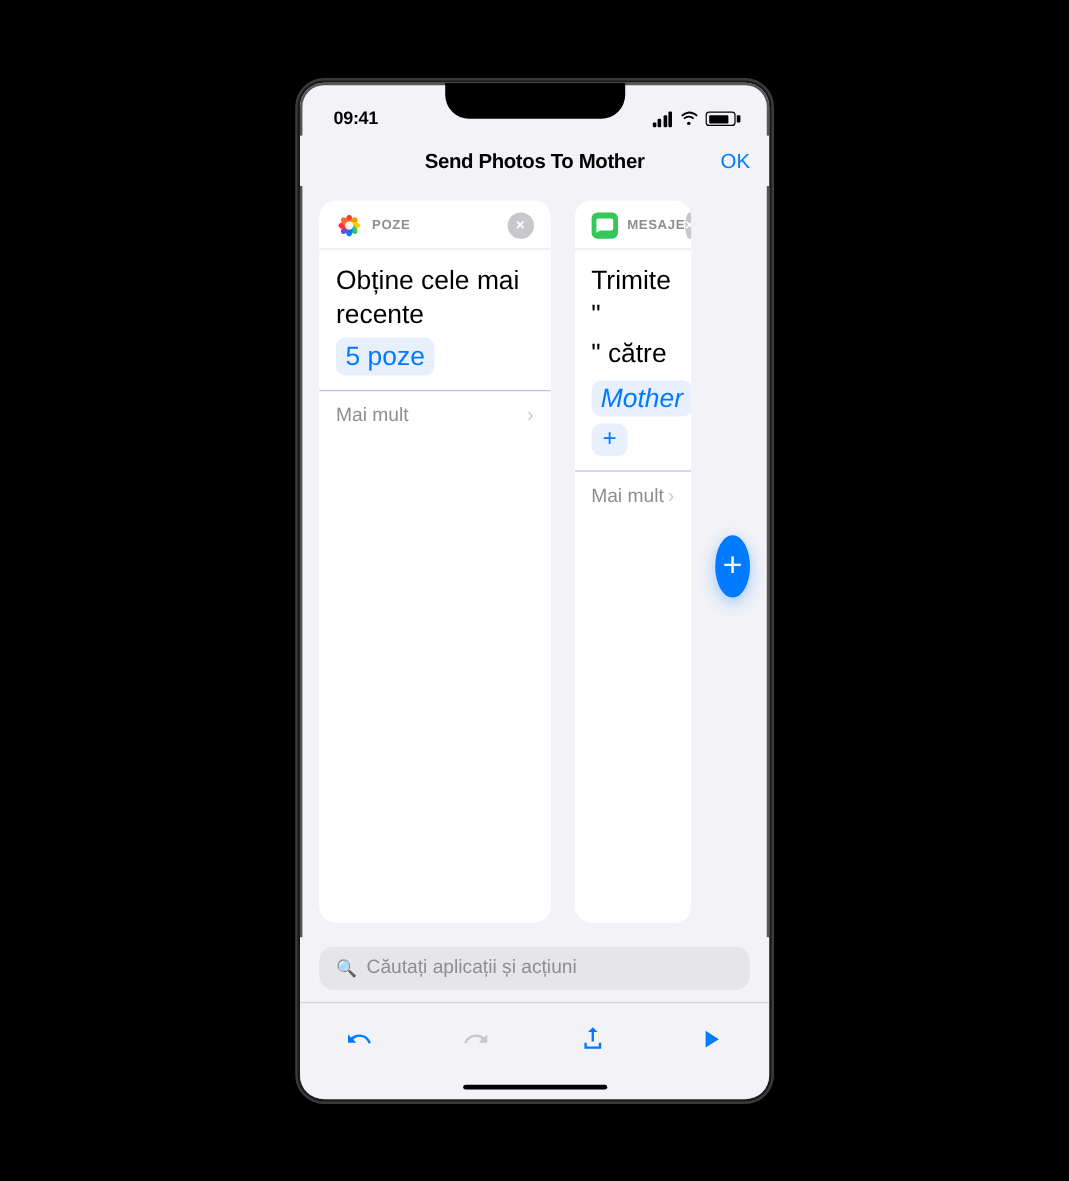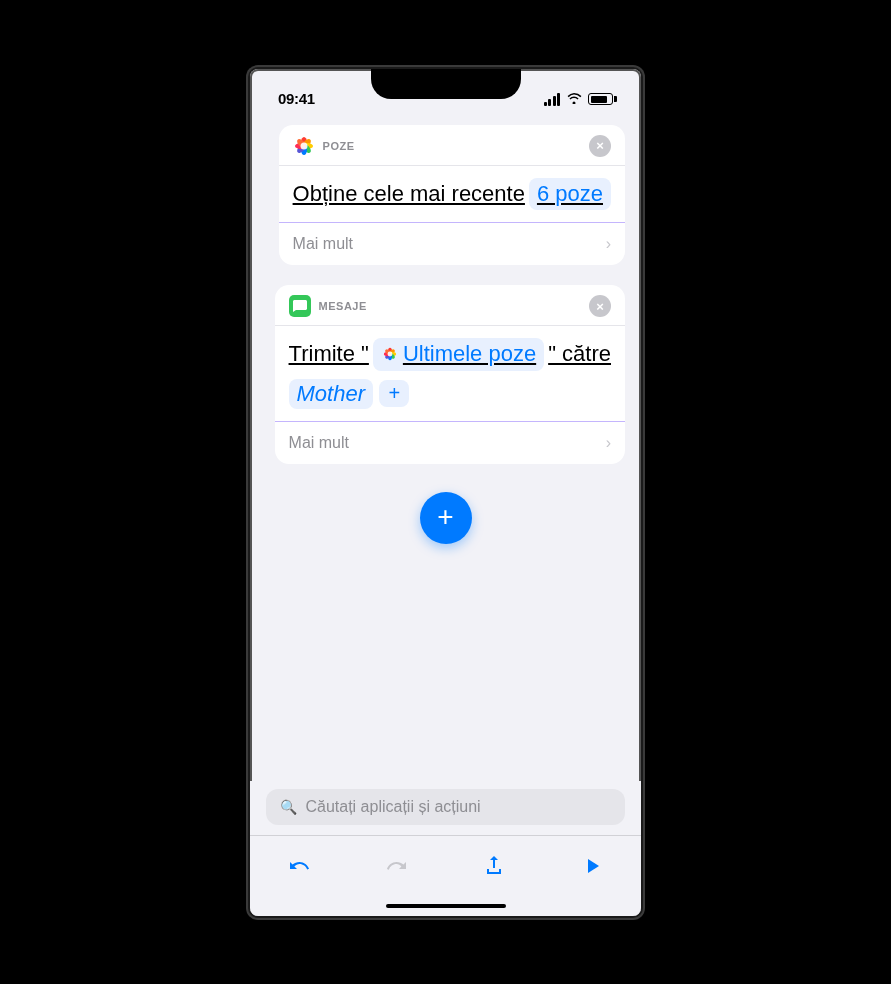--- a/index.html
+++ b/index.html
@@ -10,21 +10,21 @@
       justify-content: center;
       align-items: center;
       min-height: 100vh;
       font-family: -apple-system, 'SF Pro Display', 'Helvetica Neue', Arial, sans-serif;
     }
 
     .phone-frame {
       width: 391px;
       height: 847px;
       background: #f2f2f7;
-      border-radius: 8px;
+      border-radius: 20px;
       position: relative;
       overflow: hidden;
       box-shadow: 0 0 0 2px #1a1a1a, 0 0 0 4px #3a3a3a, inset 0 0 0 2px #555;
     }
 
     
     .notch {
       position: absolute;
       top: 0;
       left: 50%;
@@ -146,23 +146,22 @@
       color: #007aff;
       cursor: pointer;
     }
 
     
     .workflow-area {
       flex: 1;
       overflow-y: auto;
       padding: 12px 16px;
       display: flex;
-      flex-direction: column;
+      flex-direction: row;
       gap: 20px;
-      align-items: flex-end;
     }
 
     
     .action-card {
       background: #fff;
       border-radius: 14px;
       overflow: hidden;
     }
 
     .card-header {
@@ -227,21 +226,20 @@
 
     .action-text {
       font-size: 22px;
       font-weight: 400;
       color: #000;
       line-height: 1.3;
       display: flex;
       align-items: center;
       flex-wrap: wrap;
       gap: 4px;
-      text-decoration: underline;
     }
 
     .action-chip {
       display: inline-flex;
       align-items: center;
       background: #e8f0fe;
       border-radius: 8px;
       padding: 2px 8px;
       font-size: 22px;
       font-weight: 400;
@@ -401,20 +399,24 @@
         </svg>
       </span>
       <div class="battery-icon">
         <div class="battery-fill"></div>
       </div>
     </div>
   </div>
 
   <div class="content">
 
+    <div class="header">
+      <span class="header-title">Send Photos To Mother</span>
+      <span class="header-ok">OK</span>
+    </div>
 
     <div class="workflow-area">
 
       <div class="action-card">
         <div class="card-header">
           <div class="card-header-left">
             <div class="app-icon photos-icon">
               <svg width="22" height="22" viewBox="0 0 22 22">
                 <defs>
                   <linearGradient id="p1" x1="0%" y1="0%" x2="100%" y2="100%">
@@ -438,21 +440,21 @@
             </div>
             <span class="card-label">POZE</span>
           </div>
           <div class="close-btn">×</div>
         </div>
 
         <div class="card-body">
           <div class="action-text">
             <span>Obține cele mai recente</span>
             <span class="action-chip">
-              <span>6 poze</span>
+              <span>5 poze</span>
             </span>
           </div>
         </div>
 
         <div class="card-footer">
           <span class="card-footer-text">Mai mult</span>
           <span class="chevron">›</span>
         </div>
       </div>
 
@@ -466,36 +468,20 @@
               </svg>
             </div>
             <span class="card-label">MESAJE</span>
           </div>
           <div class="close-btn">×</div>
         </div>
 
         <div class="card-body">
           <div class="action-text">
             <span>Trimite "</span>
-            <span class="action-chip">
-              <svg width="18" height="18" viewBox="0 0 22 22" style="flex-shrink:0;">
-                <g transform="translate(11,11)">
-                  <ellipse rx="2.5" ry="4.5" fill="#ff3b30" transform="rotate(0)  translate(0,-3)"></ellipse>
-                  <ellipse rx="2.5" ry="4.5" fill="#ff9500" transform="rotate(45) translate(0,-3)"></ellipse>
-                  <ellipse rx="2.5" ry="4.5" fill="#ffcc00" transform="rotate(90) translate(0,-3)"></ellipse>
-                  <ellipse rx="2.5" ry="4.5" fill="#34c759" transform="rotate(135) translate(0,-3)"></ellipse>
-                  <ellipse rx="2.5" ry="4.5" fill="#007aff" transform="rotate(180) translate(0,-3)"></ellipse>
-                  <ellipse rx="2.5" ry="4.5" fill="#5856d6" transform="rotate(225) translate(0,-3)"></ellipse>
-                  <ellipse rx="2.5" ry="4.5" fill="#ff2d55" transform="rotate(270) translate(0,-3)"></ellipse>
-                  <ellipse rx="2.5" ry="4.5" fill="#ff6b35" transform="rotate(315) translate(0,-3)"></ellipse>
-                  <circle r="3" fill="#fff" opacity="0.9"></circle>
-                </g>
-              </svg>
-              <span>Ultimele poze</span>
-            </span>
             <span>" către</span>
           </div>
           <div style="margin-top:8px; display:flex; align-items:center; gap:6px; flex-wrap:wrap;font-style:italic;">
             <span class="action-chip-small">
               <span>Mother</span>
             </span>
             <span class="add-btn">+</span>
           </div>
         </div>
 

